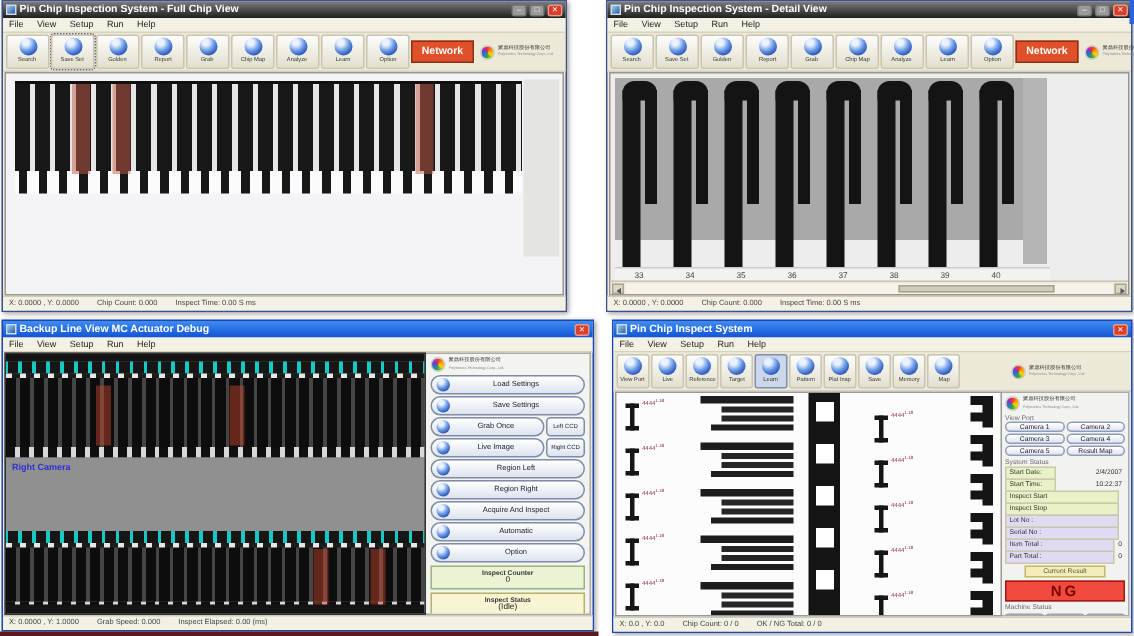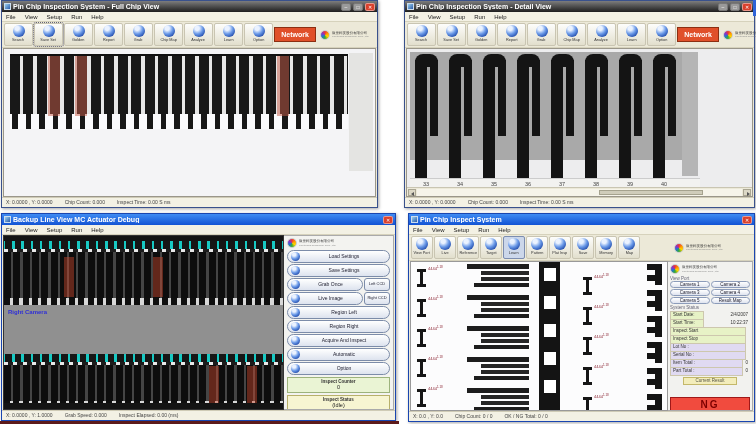--- a/index.html
+++ b/index.html
@@ -122,21 +122,21 @@
 .p-sec{font-size:4.5px;color:#667;margin-top:1px;line-height:1.2;flex:none}
 .cam-grid{display:grid;grid-template-columns:1fr 1fr;gap:1px;flex:none}
 .cam-btn{height:7px;border:1px solid #8c9cba;border-radius:4px;background:linear-gradient(#fff,#dfe4ef);font-size:4.5px;color:#223;display:flex;align-items:center;justify-content:center;line-height:1;overflow:hidden}
 .f-row{display:flex;align-items:center;gap:2px;height:7px;margin-top:1px;flex:none}
 .f-row .f-label{font-size:4.5px;line-height:1;padding:1px 2px;border:1px solid #cdc7ae;color:#333;white-space:nowrap;overflow:hidden}
 .f-row.t-green .f-label{background:#e7f2c6;width:34px;flex:none}
 .f-row.t-green-full .f-label{background:#e7f2c6;flex:1}
 .f-row.t-purple .f-label{background:#e0daf2;flex:1}
 .f-row .f-val{font-size:4.5px;color:#333;margin-left:auto;padding-right:2px;line-height:1}
 .cr-label{width:54px;margin:2px auto 0;background:#f3edbb;border:1px solid #c4b86a;font-size:4.5px;text-align:center;color:#554;padding:1px 0;line-height:1;flex:none}
-.ng{margin-top:12px;height:14px;background:var(--ng-bg,#f14b3e);border:1px solid #a01818;display:flex;align-items:center;justify-content:center;font-size:10px;font-weight:bold;color:var(--ng-text,#7d0000);letter-spacing:2px;flex:none}
+.ng{margin-top:2px;height:14px;background:var(--ng-bg,#f14b3e);border:1px solid #a01818;display:flex;align-items:center;justify-content:center;font-size:10px;font-weight:bold;color:var(--ng-text,#7d0000);letter-spacing:2px;flex:none}
 .ms-grid{display:grid;grid-template-columns:1fr 1fr 1fr;gap:1px;margin-top:1px;flex:none}
 .ms-btn{height:6px;border:1px solid #98a4bc;border-radius:2px;background:linear-gradient(#fff,#dde2ec);font-size:4px;display:flex;align-items:center;justify-content:center;color:#334;line-height:1;overflow:hidden}
 
 
 .statusbar{height:10px;flex:none;background:#f3f1e4;border-top:1px solid #cfcbb6;display:flex;align-items:center;gap:12px;padding:0 4px;overflow:hidden}
 .statusbar span{font-size:5px;color:#444;line-height:1;white-space:nowrap}
 .desktop-blue{position:absolute;right:0;top:0;width:3px;height:16px;background:#2e63d8}
 .desktop-maroon{position:absolute;left:0;top:421px;width:399px;height:3px;background:#5d1a1a}
 </style>
 </head>

